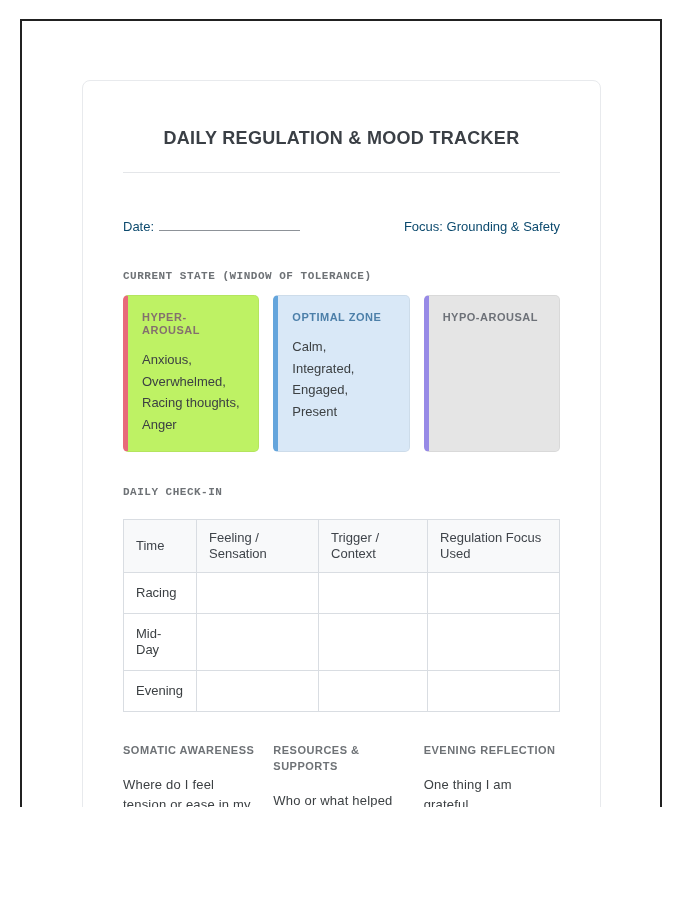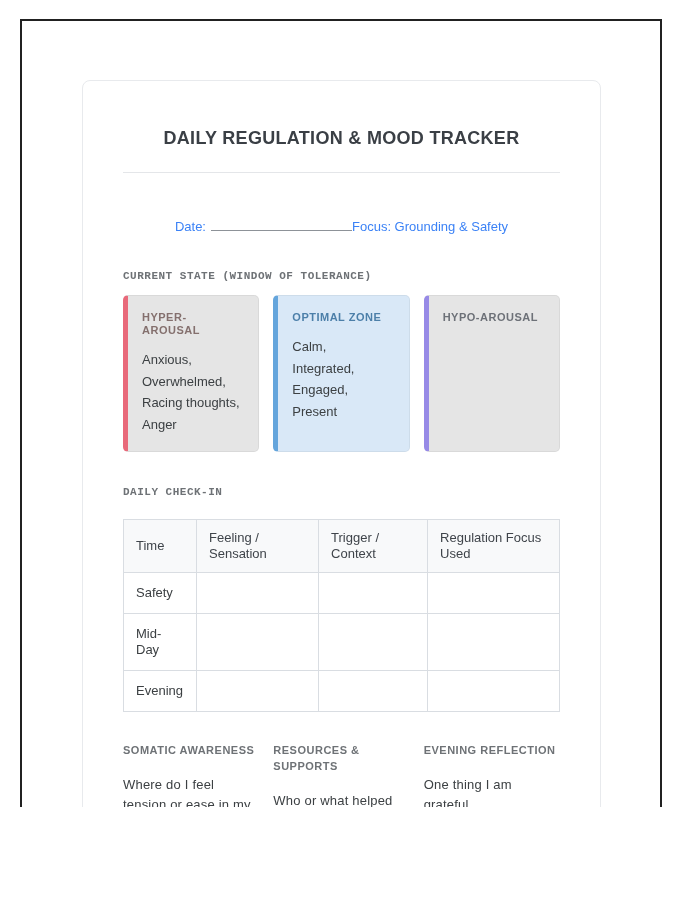--- a/index.html
+++ b/index.html
@@ -36,23 +36,23 @@
     margin: 47px 0 0;
     text-align: center;
     font-size: 18px; font-weight: 700;
     letter-spacing: 0.3px; line-height: 21px;
     color: #3a3f45;
   }
 
   .divider { border: none; border-top: 1px solid #e4e6e9; margin: 23px 0 0; }
 
   .meta-row {
-    display: flex; justify-content: center; align-items: flex-end;
+    display: flex; justify-content: space-between; align-items: flex-end;
     margin-top: 44px;
-    font-size: 13px; line-height: 16px; color: #3b82f6;
+    font-size: 13px; line-height: 16px; color: #0c4a6e;
   }
   .date-blank {
     display: inline-block; width: 141px; height: 14px;
     border-bottom: 1px solid #8d9298;
     margin-left: 5px; vertical-align: baseline;
   }
 
   .section-heading {
     margin: 35px 0 0;
     font-size: 11px; font-weight: 700;
@@ -72,21 +72,21 @@
     padding: 15px 14px 16px;
   }
   .state-card h3 {
     margin: 0 0 12px;
     font-size: 11px; font-weight: 700; letter-spacing: 0.5px; line-height: 13px;
   }
   .state-card .states {
     font-size: 13px; line-height: 21.5px;
     white-space: pre-line; color: #3c4043;
   }
-  .state-card.hyper   { background: #e5e5e5; border-left-color: #e8697a; }
+  .state-card.hyper   { background: #bef264; border-left-color: #e8697a; }
   .state-card.hyper h3   { color: #84706e; }
   .state-card.optimal { background: #d9e8f7; border-left-color: #64a5dc; }
   .state-card.optimal h3 { color: #4c7fa9; }
   .state-card.hypo    { background: #e5e5e5; border-left-color: #978ae6; }
   .state-card.hypo h3    { color: #6d7178; }
 
   .checkin-heading { margin-top: 34px; }
 
   table.checkin {
     width: 100%; border-collapse: collapse;
@@ -171,21 +171,21 @@
         <thead>
           <tr>
             <th>Time</th>
             <th>Feeling / Sensation</th>
             <th>Trigger / Context</th>
             <th>Regulation Focus Used</th>
           </tr>
         </thead>
         <tbody>
           <tr>
-            <td>Safety</td>
+            <td>Racing</td>
             <td></td>
             <td></td>
             <td></td>
           </tr>
           <tr>
             <td>Mid-Day</td>
             <td></td>
             <td></td>
             <td></td>
           </tr>

